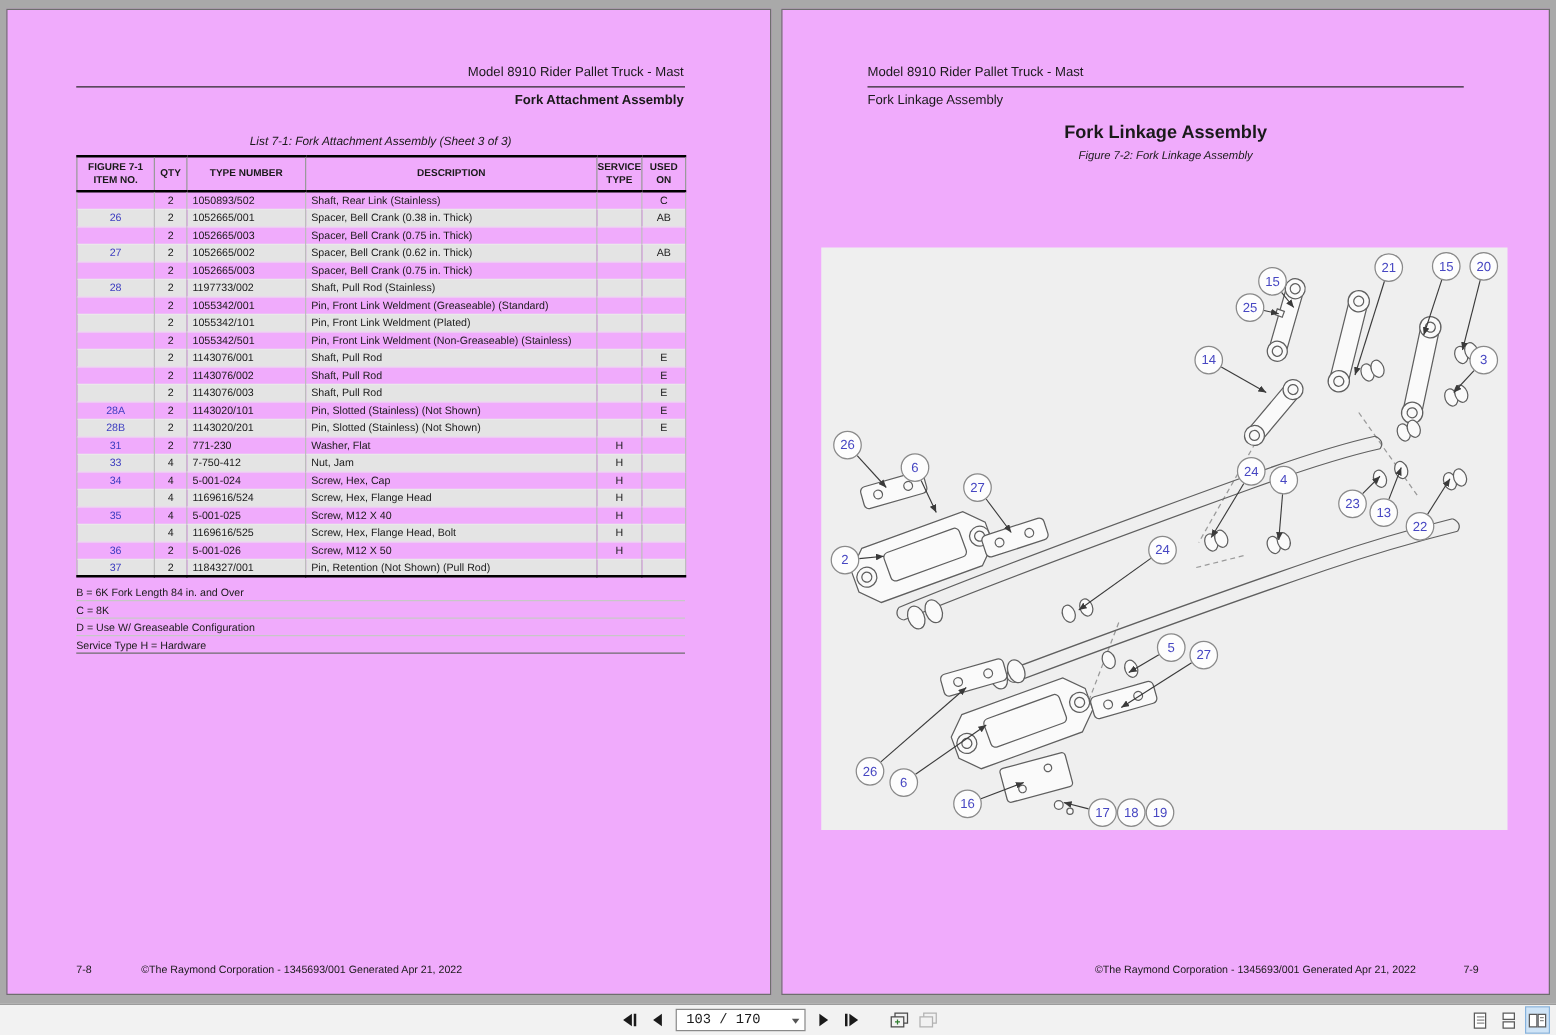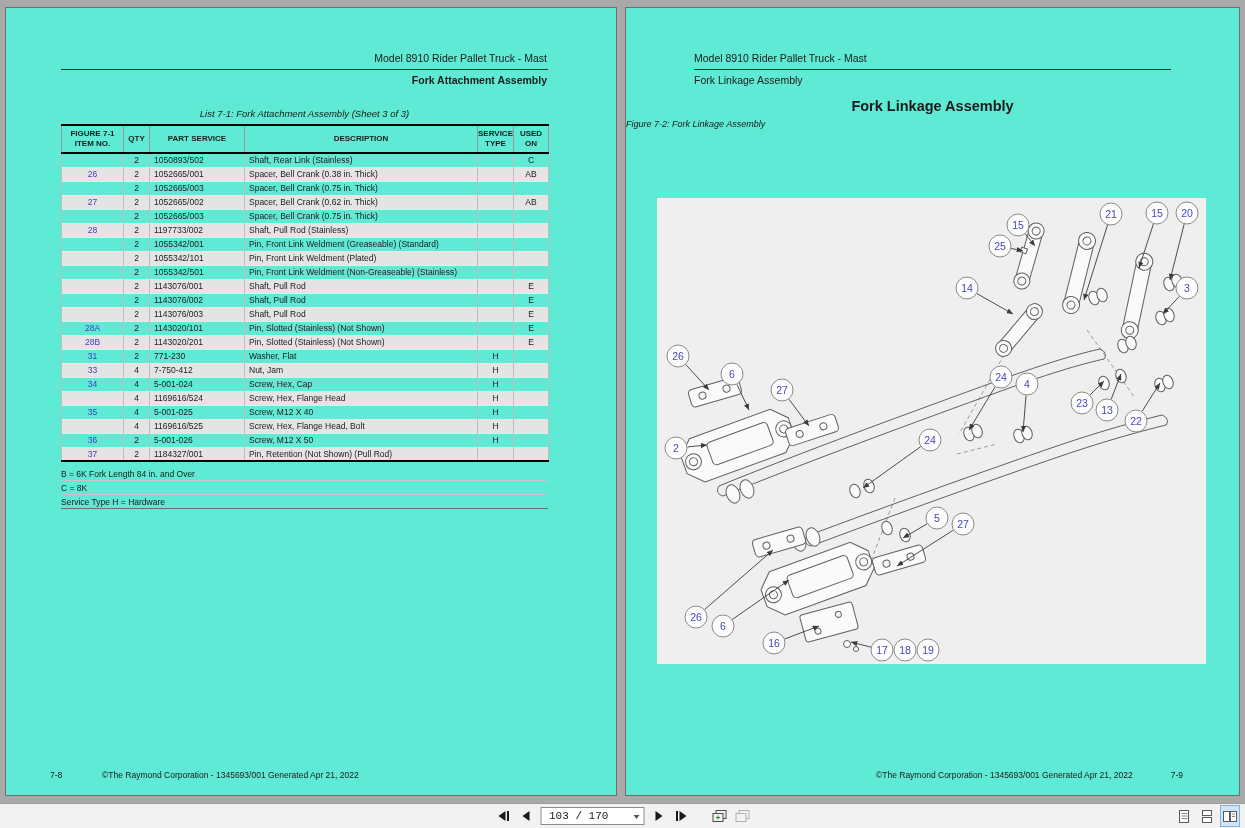--- a/index.html
+++ b/index.html
@@ -1,19 +1,19 @@
 <!DOCTYPE html>
 <html><head>
 <meta charset="utf-8">
 <style>
   * { margin:0; padding:0; box-sizing:border-box; }
   html,body { width:1245px; height:828px; }
   body { background:#a9a9a9; font-family:"Liberation Sans", sans-serif; color:#1a1a1a; position:relative; overflow:hidden; }
 
-  .page { position:absolute; top:7px; height:789px; background:#5eead4; border:1px solid #6e6e6e; }
+  .page { position:absolute; top:7px; height:789px; background:#f0abfc; border:1px solid #6e6e6e; }
   #page-left  { left:5px;   width:612px; }
   #page-right { left:625px; width:615px; }
 
   
   .lp-header1 { position:absolute; top:44px; right:69px; font-size:10.5px; }
   .lp-rule    { position:absolute; top:61px; left:55px; width:487px; border-top:1px solid #2a2a2a; }
   .lp-header2 { position:absolute; top:66px; right:69px; font-size:10.5px;font-weight:bold; }
   .lp-flow    { position:absolute; left:55px; top:100px; width:487px; }
   .tbl-caption { text-align:center; font-style:italic; font-size:9.5px; margin-bottom:5px; }
 
@@ -31,29 +31,29 @@
   }
   table.parts tbody td:last-child { border-right:1px solid #bdbdbd; }
   table.parts tbody tr:nth-child(even) { background:#e4e4e4; }
   td.c { text-align:center; }
   td.item { text-align:center; color:#3e3ec0; }
 
   .fnotes { margin-top:5px; font-size:8.5px; }
   .fnote { height:14px; line-height:14px; border-bottom:1px solid #c7c7c7; }
   .fnote:last-child { border-bottom:1px solid #6e6e6e; }
 
-  .lp-footer { position:absolute; top:762px; left:44px; font-size:8.5px; display:flex; }
+  .lp-footer { position:absolute; top:762px; left:55px; font-size:8.5px; display:flex; }
   .lp-footer .pg { width:52px; }
 
   
   .rp-header1 { position:absolute; top:44px; left:68px; font-size:10.5px; }
   .rp-rule    { position:absolute; top:61px; left:68px; width:477px; border-top:1px solid #2a2a2a; }
   .rp-header2 { position:absolute; top:66px; left:68px; font-size:10.5px; }
   .rp-title   { position:absolute; top:90px; left:0; width:100%; text-align:center; font-size:14.5px; font-weight:bold; }
-  .rp-caption { position:absolute; top:111px; left:0; width:100%; text-align:left; font-size:9px; font-style:italic; }
+  .rp-caption { position:absolute; top:111px; left:0; width:100%; text-align:center; font-size:9px; font-style:italic; }
   .diagram    { position:absolute; left:31px; top:190px; width:549px; height:466px; background:#efefef; }
   .rp-footer  { position:absolute; top:762px; right:56px; font-size:8.5px; display:flex; }
   .rp-footer .pg { margin-left:38px; }
 
   
   .toolbar { position:absolute; left:0; top:803px; width:1245px; height:25px; background:#f2f2f2; border-top:1px solid #9c9c9c; }
   .nav { position:absolute; left:50%; top:0; transform:translateX(-50%); height:24px; display:flex; align-items:center; gap:5px; }
   .tb-btn { width:18px; height:18px; display:flex; align-items:center; justify-content:center; cursor:pointer; background:transparent; }
   .tb-btn svg { display:block; }
   .page-box { width:104px; height:18px; background:#fff; border:1px solid #8a8a8a; display:flex; align-items:center; font-size:11px; padding-left:8px; position:relative; cursor:text;font-family:Liberation Mono, monospace; }
@@ -83,21 +83,21 @@
           <col style="width:95px">
         <col style="width:233px">
           <col style="width:36px">
           <col style="width:35px">
       </colgroup>
       <thead>
           <tr>
             <th>FIGURE 7-1
 ITEM NO.</th>
             <th>QTY</th>
-            <th>PART SERVICE</th>
+            <th>TYPE NUMBER</th>
             <th>DESCRIPTION</th>
             <th>SERVICE
 TYPE</th>
             <th>USED
 ON</th>
           </tr>
         </thead>
       <tbody>
           <tr>
             <td class="item"></td>
@@ -273,20 +273,21 @@
             <td>1184327/001</td>
             <td>Pin, Retention (Not Shown) (Pull Rod)</td>
             <td class="c"></td>
             <td class="c"></td>
           </tr>
         </tbody>
     </table>
     <div class="fnotes">
         <div class="fnote">B = 6K Fork Length 84 in. and Over</div>
         <div class="fnote">C = 8K</div>
+        <div class="fnote">D = Use W/ Greaseable Configuration</div>
         <div class="fnote">Service Type H = Hardware</div>
       </div>
   </div>
 
   <div class="lp-footer">
     <span class="pg">7-8</span>
     <span>©The Raymond Corporation - 1345693/001 Generated Apr 21, 2022</span>
   </div>
 </div>
 

